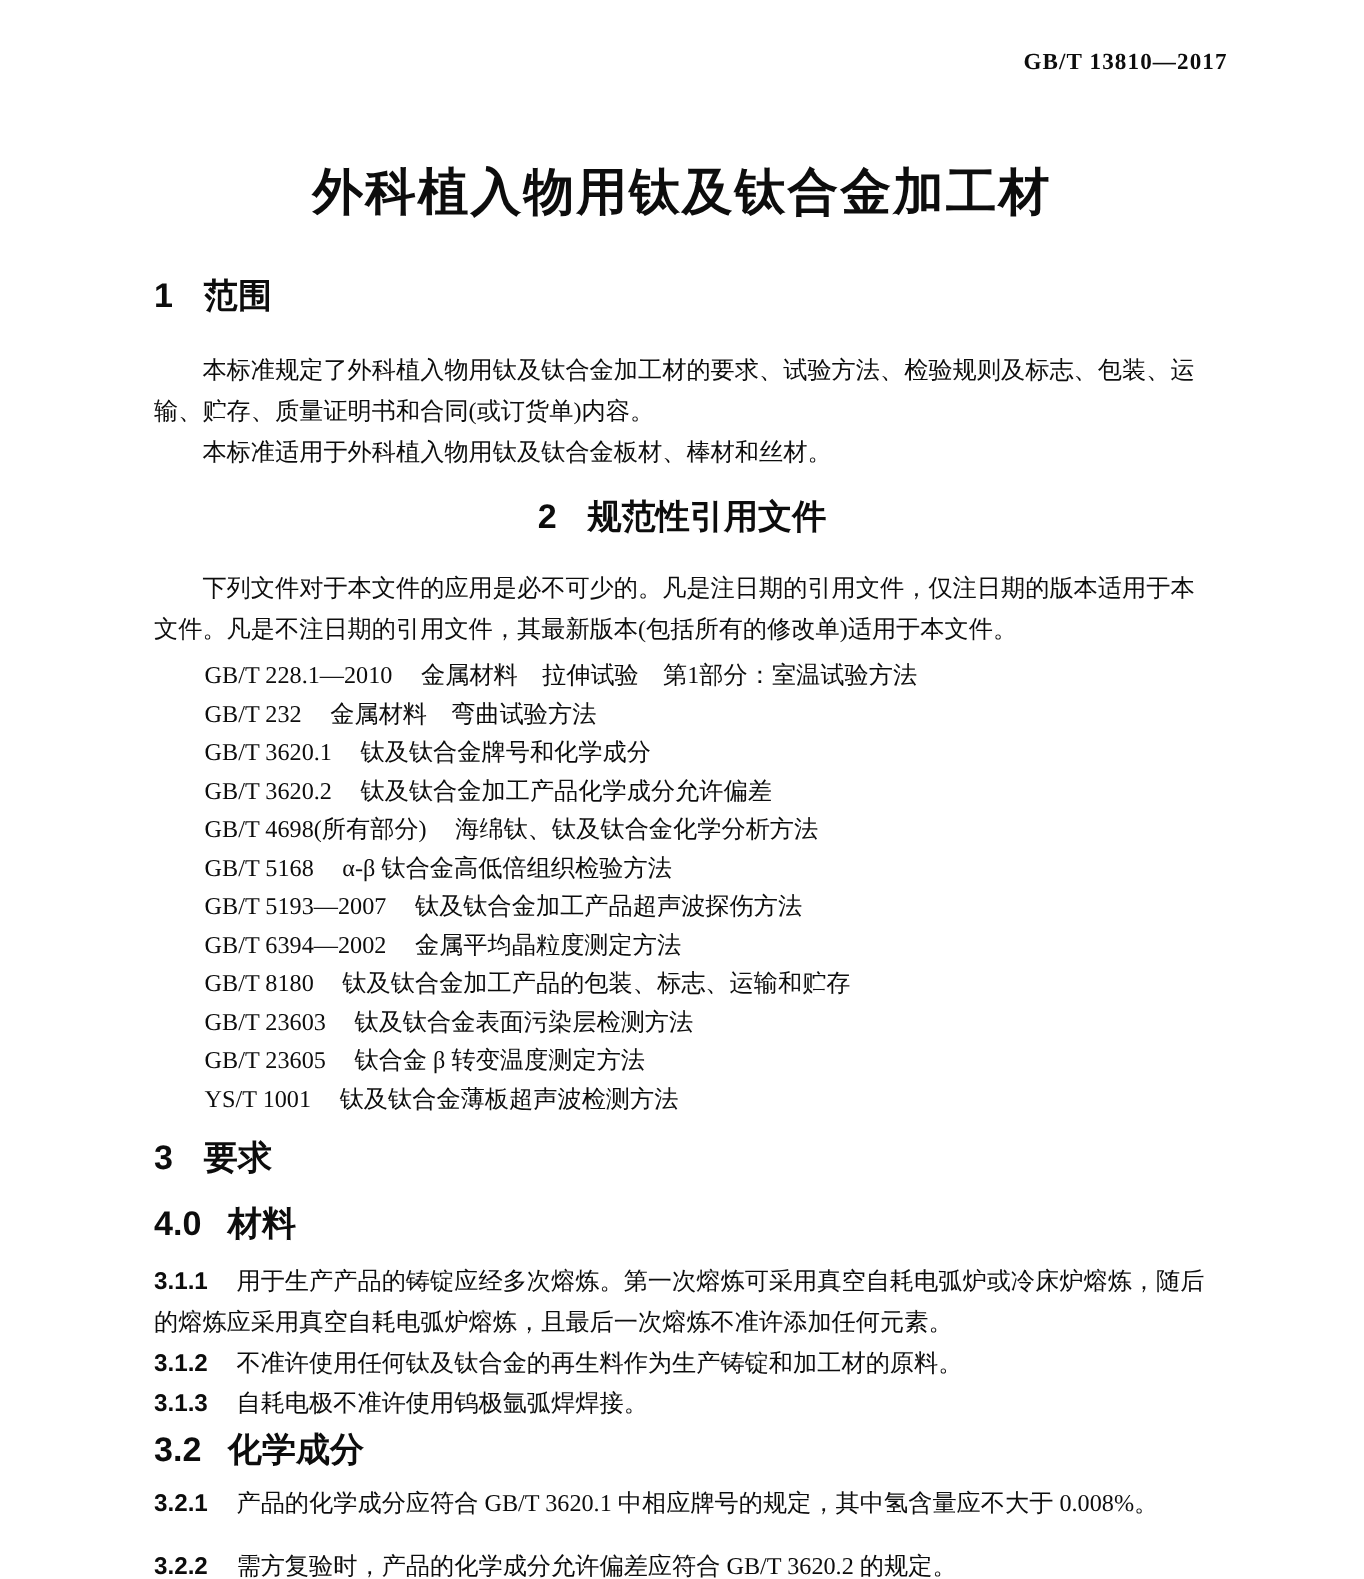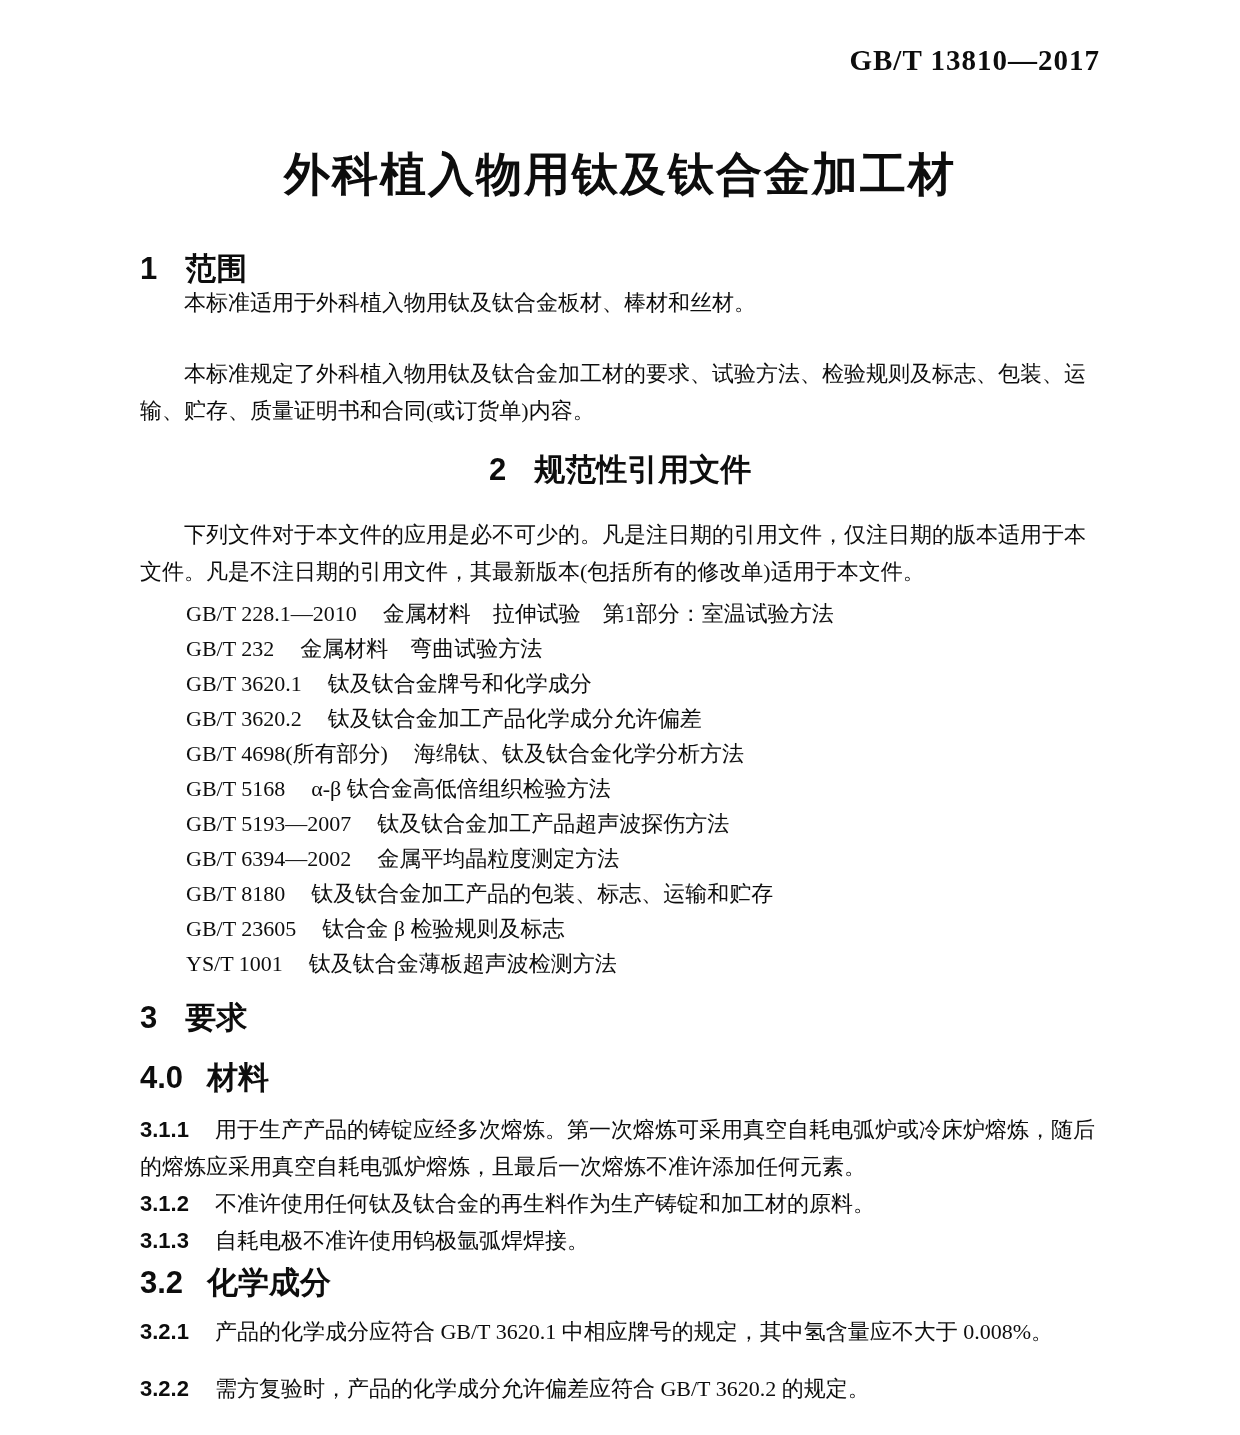--- a/index.html
+++ b/index.html
@@ -19,24 +19,24 @@
     position: relative;
     display: flow-root;
     width: 960px;
     margin: 0 auto;
     padding: 0 140px;
     box-sizing: content-box;
   }
   .doc-number {
     position: absolute;
     top: 44px;
-    right: 140px;
+    right: 124px;
     font-family: "Liberation Serif", "DejaVu Serif", serif;
     font-weight: bold;
-    font-size: 29px;
+    font-size: 21px;
     letter-spacing: 1px;
     white-space: nowrap;
   }
   .title {
     margin: 148px 0 0 0;
     text-align: center;
     font-family: "Liberation Sans", "DejaVu Sans", sans-serif;
     font-weight: bold;
     font-size: 46px;
     line-height: 52px;
@@ -86,38 +86,39 @@
 <body>
 
 <div class="page">
 
   <div class="doc-number">GB/T 13810—2017</div>
 
   <h1 class="title">外科植入物用钛及钛合金加工材</h1>
 
   <h2 class="mt-scope"><span class="h-num">1</span><span>范围</span></h2>
 
+  <p class="indent mt-p1">本标准规定了外科植入物用钛及钛合金加工材的要求、试验方法、检验规则及标志、包装、运输、贮存、质量证明书和合同(或订货单)内容。</p>
   <p class="indent">本标准适用于外科植入物用钛及钛合金板材、棒材和丝材。</p>
-  <p class="indent mt-p1">本标准规定了外科植入物用钛及钛合金加工材的要求、试验方法、检验规则及标志、包装、运输、贮存、质量证明书和合同(或订货单)内容。</p>
 
   <h2 class="mt-refs"><span class="h-num">2</span><span>规范性引用文件</span></h2>
 
   <p class="indent mt-intro">下列文件对于本文件的应用是必不可少的。凡是注日期的引用文件，仅注日期的版本适用于本文件。凡是不注日期的引用文件，其最新版本(包括所有的修改单)适用于本文件。</p>
 
   <ul class="refs-list">
     <li><span class="ref-code">GB/T 228.1—2010</span><span class="ref-title">金属材料　拉伸试验　第1部分：室温试验方法</span></li>
     <li><span class="ref-code">GB/T 232</span><span class="ref-title">金属材料　弯曲试验方法</span></li>
     <li><span class="ref-code">GB/T 3620.1</span><span class="ref-title">钛及钛合金牌号和化学成分</span></li>
     <li><span class="ref-code">GB/T 3620.2</span><span class="ref-title">钛及钛合金加工产品化学成分允许偏差</span></li>
     <li><span class="ref-code">GB/T 4698(所有部分)</span><span class="ref-title">海绵钛、钛及钛合金化学分析方法</span></li>
     <li><span class="ref-code">GB/T 5168</span><span class="ref-title">α-β 钛合金高低倍组织检验方法</span></li>
     <li><span class="ref-code">GB/T 5193—2007</span><span class="ref-title">钛及钛合金加工产品超声波探伤方法</span></li>
     <li><span class="ref-code">GB/T 6394—2002</span><span class="ref-title">金属平均晶粒度测定方法</span></li>
     <li><span class="ref-code">GB/T 8180</span><span class="ref-title">钛及钛合金加工产品的包装、标志、运输和贮存</span></li>
-    <li><span class="ref-code">GB/T 23605</span><span class="ref-title">钛合金 β 检验规则及标志</span></li>
+    <li><span class="ref-code">GB/T 23603</span><span class="ref-title">钛及钛合金表面污染层检测方法</span></li>
+    <li><span class="ref-code">GB/T 23605</span><span class="ref-title">钛合金 β 转变温度测定方法</span></li>
     <li><span class="ref-code">YS/T 1001</span><span class="ref-title">钛及钛合金薄板超声波检测方法</span></li>
   </ul>
 
   <h2 class="mt-req"><span class="h-num">3</span><span>要求</span></h2>
 
   <h3 class="mt-s31"><span class="h-num-sub">4.0</span><span>材料</span></h3>
 
   <p class="mt-c311"><span class="clause-num">3.1.1</span><span class="clause-text">用于生产产品的铸锭应经多次熔炼。第一次熔炼可采用真空自耗电弧炉或冷床炉熔炼，随后的熔炼应采用真空自耗电弧炉熔炼，且最后一次熔炼不准许添加任何元素。</span></p>
   <p><span class="clause-num">3.1.2</span><span class="clause-text">不准许使用任何钛及钛合金的再生料作为生产铸锭和加工材的原料。</span></p>
   <p><span class="clause-num">3.1.3</span><span class="clause-text">自耗电极不准许使用钨极氩弧焊焊接。</span></p>

